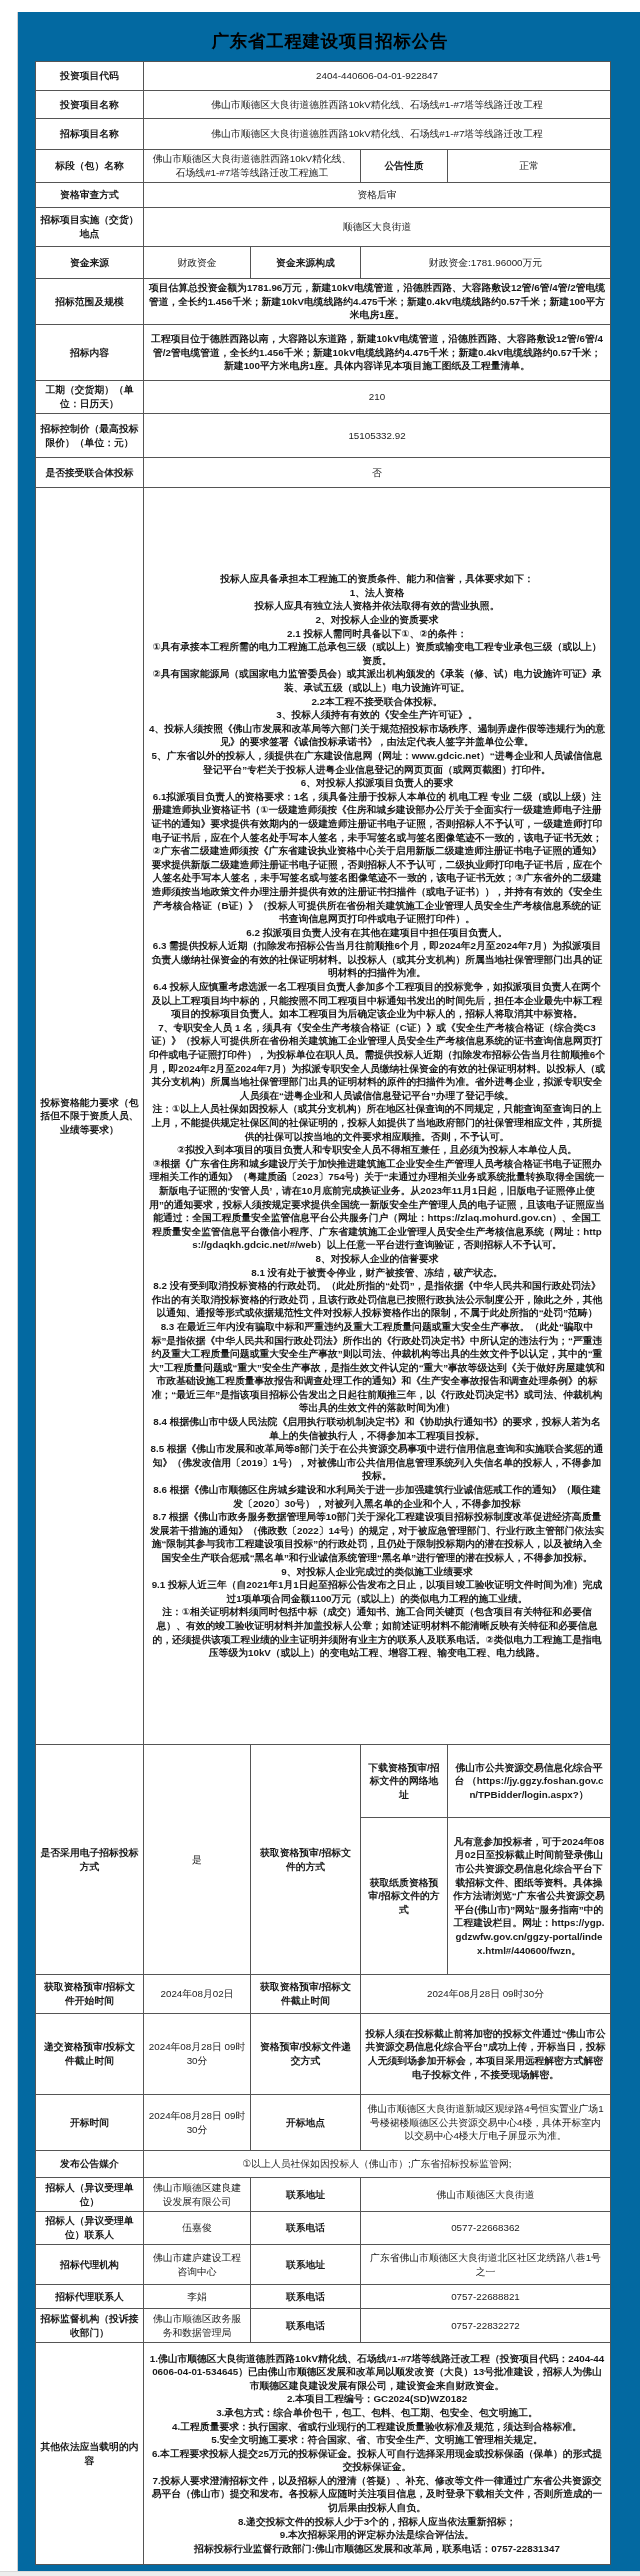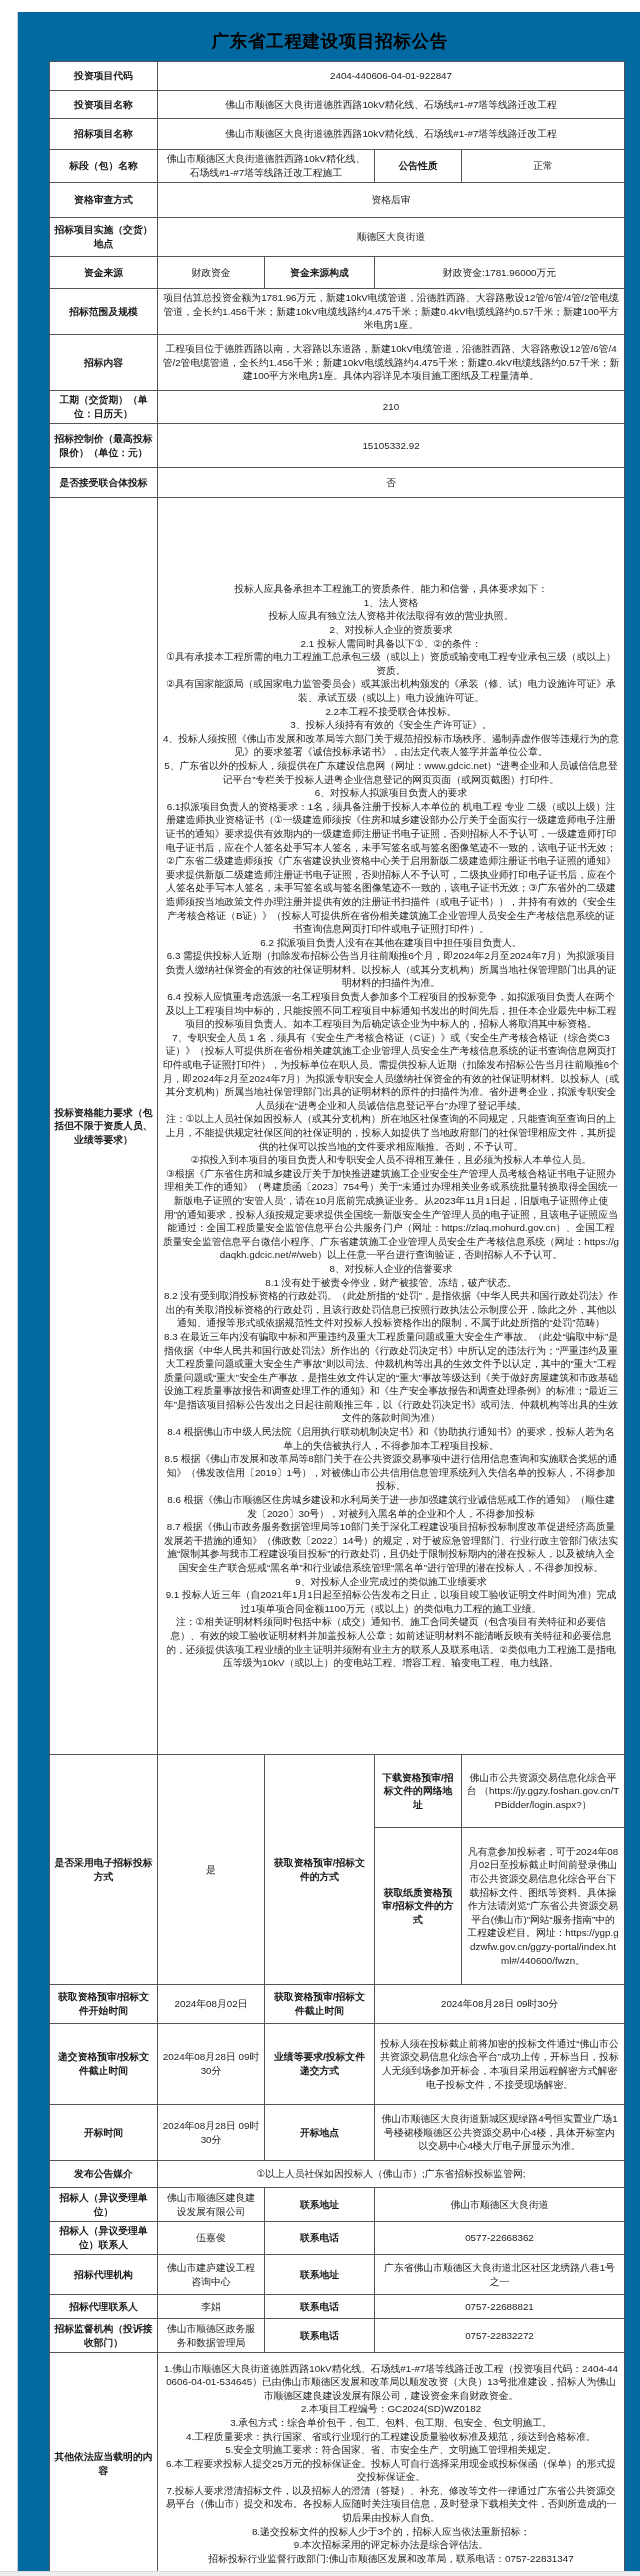--- a/index.html
+++ b/index.html
@@ -4,25 +4,25 @@
 <style>
   html,body{margin:0;padding:0;background:#ffffff;}
   body{font-family:"Liberation Sans","DejaVu Sans",sans-serif;color:#1a1a1a;}
   .viewport{position:relative;width:640px;height:2576px;background:#ffffff;overflow:hidden;}
   .page{position:absolute;left:17.4px;top:12px;width:623px;height:2571px;background:#0369a1;
         border-left:0.8px solid #d0d0d0;}
   .below-page{position:absolute;left:0;top:2571px;width:640px;height:5.3px;background:#ededed;border-top:0.8px solid #d9d9d9;}
   .doc-title{position:absolute;left:0;top:16.6px;width:100%;text-align:center;
              font-size:17.4px;font-weight:bold;letter-spacing:0.8px;color:#000;}
   table.announce{position:absolute;left:16.6px;top:49px;border-collapse:collapse;table-layout:fixed;
-                 width:576px;background:#fff;margin-left:14px;}
+                 width:576px;background:#fff;}
   table.announce td{border:0.8px solid #555;padding:1.5px 4.5px;font-size:9.8px;line-height:13.6px;
                     text-align:center;vertical-align:middle;word-break:break-all;color:#1a1a1a;}
   td.lab{font-weight:bold;font-size:10.2px;color:#111;}
-  td.txt{text-align:left;white-space:pre-line;}
+  td.txt{text-align:left;white-space:pre-line;font-weight:bold;}
   td.top{vertical-align:top;}
 </style>
 </head>
 <body>
 
 <div class="viewport">
   <div class="page">
     <div class="doc-title">广东省工程建设项目招标公告</div>
 
     <table class="announce">
@@ -50,21 +50,21 @@
         <td colspan="4">佛山市顺德区大良街道德胜西路10kV精化线、石场线#1-#7塔等线路迁改工程</td>
       </tr>
 
       <tr style="height:33px">
         <td class="lab">标段（包）名称</td>
         <td colspan="2">佛山市顺德区大良街道德胜西路10kV精化线、石场线#1-#7塔等线路迁改工程施工</td>
         <td class="lab">公告性质</td>
         <td>正常</td>
       </tr>
 
-      <tr style="height:35px">
+      <tr style="height:25px">
         <td class="lab">资格审查方式</td>
         <td colspan="4">资格后审</td>
       </tr>
 
       <tr style="height:39px">
         <td class="lab">招标项目实施（交货）地点</td>
         <td colspan="4">顺德区大良街道</td>
       </tr>
 
       <tr style="height:32px">
@@ -149,21 +149,21 @@
       <tr style="height:39px">
         <td class="lab">获取资格预审/招标文件开始时间</td>
         <td>2024年08月02日</td>
         <td class="lab">获取资格预审/招标文件截止时间</td>
         <td colspan="2">2024年08月28日  09时30分</td>
       </tr>
 
       <tr style="height:81px">
         <td class="lab">递交资格预审/投标文件截止时间</td>
         <td>2024年08月28日 09时30分</td>
-        <td class="lab">业绩等要求/投标文件递交方式</td>
+        <td class="lab">资格预审/投标文件递交方式</td>
         <td colspan="2" class="txt">投标人须在投标截止前将加密的投标文件通过“佛山市公共资源交易信息化综合平台”成功上传，开标当日，投标人无须到场参加开标会，本项目采用远程解密方式解密电子投标文件，不接受现场解密。</td>
       </tr>
 
       <tr style="height:56px">
         <td class="lab">开标时间</td>
         <td>2024年08月28日 09时30分</td>
         <td class="lab">开标地点</td>
         <td colspan="2">佛山市顺德区大良街道新城区观绿路4号恒实置业广场1号楼裙楼顺德区公共资源交易中心4楼，具体开标室内以交易中心4楼大厅电子屏显示为准。</td>
       </tr>
 

